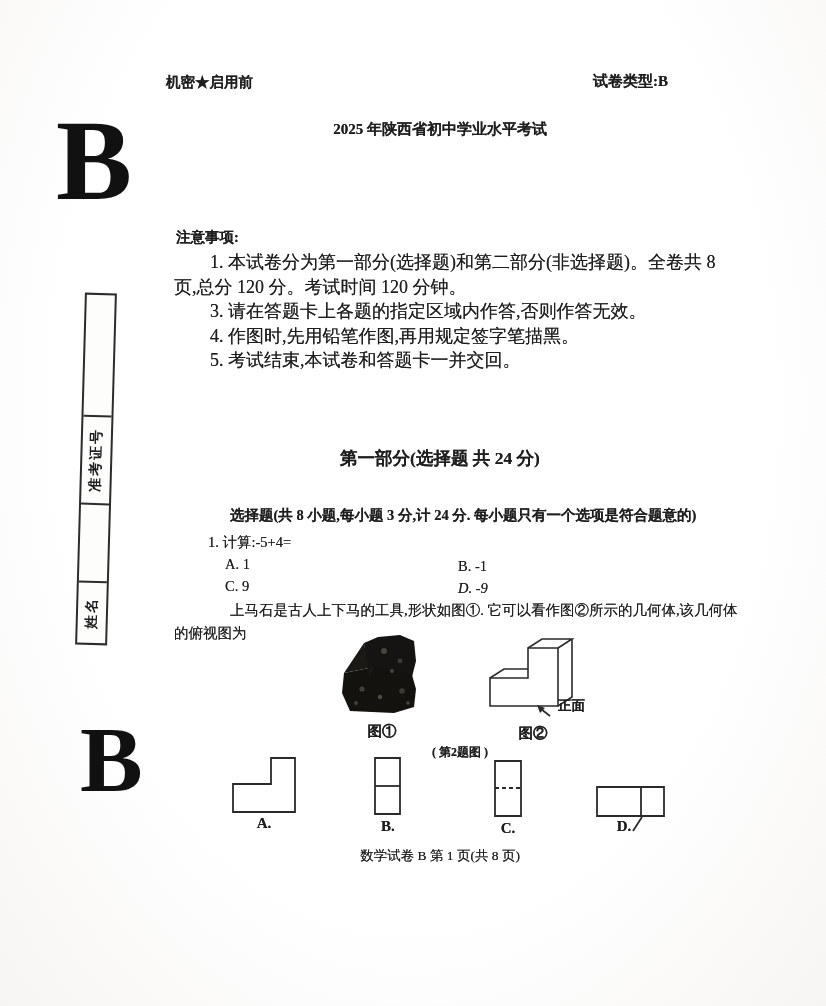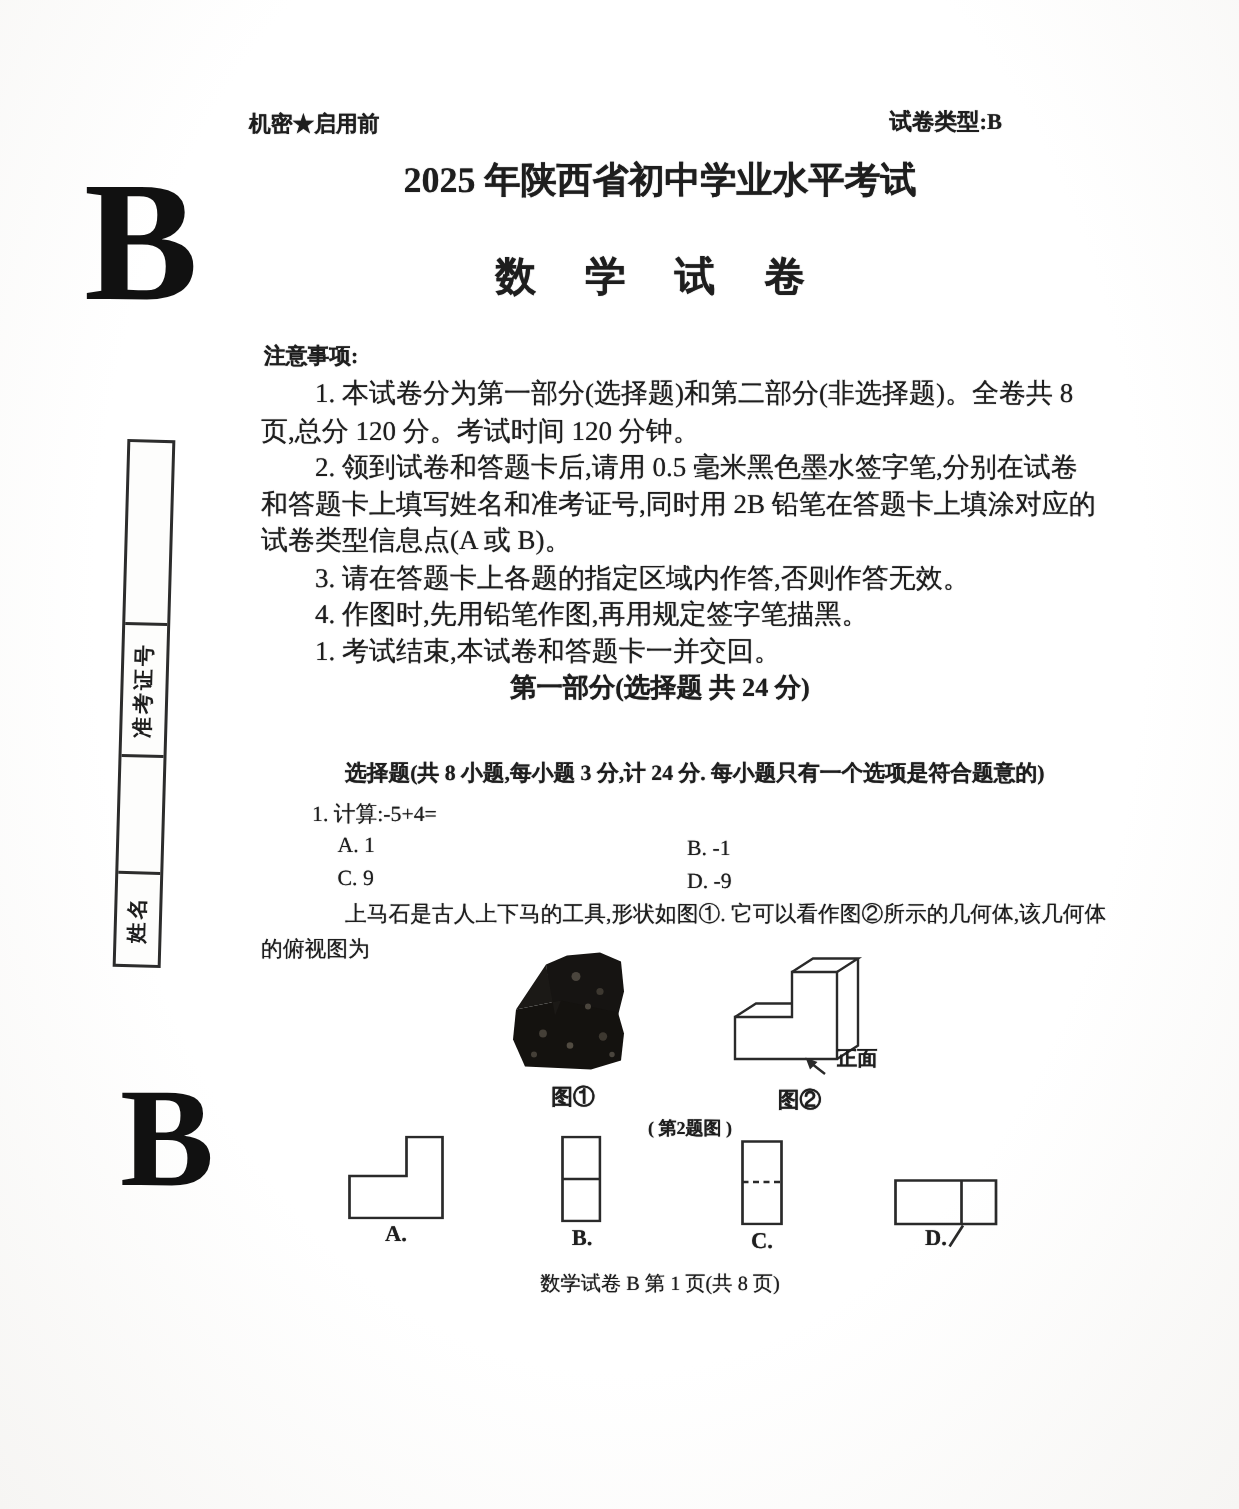--- a/index.html
+++ b/index.html
@@ -40,55 +40,53 @@
   svg line, svg path, svg polygon, svg polyline, svg rect{vector-effect:non-scaling-stroke;}
 </style>
 </head>
 <body>
 
 <div class="page">
 
   <div class="abs scan b" style="left:166px;top:73px;font-size:14.5px;">机密★启用前</div>
   <div class="abs scan b" style="left:593px;top:72px;font-size:15px;">试卷类型:B</div>
 
-  <div class="abs scan b ctr" style="top:104px;font-size:24px;">2025 年陕西省初中学业水平考试</div>
-  <div class="abs scan b ctr" style="top:166px;font-size:27px;letter-spacing:13px;">数 学 试 卷</div>
+  <div class="abs scan b ctr" style="top:120px;font-size:15px;">2025 年陕西省初中学业水平考试</div>
 
   <div class="abs watermark" style="left:56px;top:104px;font-size:114px;">B</div>
   <div class="abs watermark" style="left:80px;top:712px;font-size:94px;">B</div>
 
   <div class="abs strip" style="left:80px;top:293px;width:28px;height:348px;transform:rotate(1.6deg);">
     <div class="seg" style="height:120px;"></div>
     <div class="seg" style="height:86px;">
       <span class="vlabel">准考证号</span>
     </div>
     <div class="seg" style="height:76px;"></div>
     <div class="seg" style="flex:1;">
       <span class="vlabel">姓名</span>
     </div>
   </div>
 
   <div class="abs scan b" style="left:176px;top:228px;font-size:14.5px;">注意事项:</div>
   <div class="abs scan notice" style="left:174px;top:250px;width:560px;font-size:18px;line-height:24.5px;">
     <p>1. 本试卷分为第一部分(选择题)和第二部分(非选择题)。全卷共 8 页,总分 120 分。考试时间 120 分钟。</p>
-    <p>2. 领到试卷和答题卡后,请用 0.5 毫米黑色墨水签字笔,分别在试卷和答题卡上填写姓名和准考证号,同时用 2B 铅笔在答题卡上填涂对应的试卷类型信息点(A 或 B)。</p>
     <p>3. 请在答题卡上各题的指定区域内作答,否则作答无效。</p>
     <p>4. 作图时,先用铅笔作图,再用规定签字笔描黑。</p>
-    <p>1. 考试结束,本试卷和答题卡一并交回。</p>
+    <p>5. 考试结束,本试卷和答题卡一并交回。</p>
   </div>
 
   <div class="abs scan b ctr" style="top:446px;font-size:17.5px;">第一部分(选择题   共 24 分)</div>
 
   <div class="abs scan b" style="left:174px;top:506px;width:566px;font-size:14.5px;text-indent:56px;">选择题(共 8 小题,每小题 3 分,计 24 分. 每小题只有一个选项是符合题意的)</div>
 
   <div class="abs scan" style="left:208px;top:533px;font-size:14.5px;">1. 计算:-5+4=</div>
   <div class="abs scan" style="left:225px;top:556px;font-size:14.5px;">A.  1</div>
   <div class="abs scan" style="left:458px;top:558px;font-size:14.5px;">B.  -1</div>
   <div class="abs scan" style="left:225px;top:578px;font-size:14.5px;">C.  9</div>
-  <div class="abs scan" style="left:458px;top:580px;font-size:14.5px;">D.  -9</div>
+  <div class="abs scan" style="left:458px;top:580px;font-size:14.5px;font-style:italic;">D.  -9</div>
 
   <div class="abs scan" style="left:174px;top:599px;width:564px;font-size:14.5px;line-height:23px;text-indent:56px;">上马石是古人上下马的工具,形状如图①. 它可以看作图②所示的几何体,该几何体的俯视图为</div>
 
   <svg class="abs" style="left:334px;top:631px;" width="92" height="90" viewBox="0 0 92 90">
     <path d="M30,12 L44,6 L66,4 L80,10 L82,30 L78,46 L72,50 L36,46 L32,30 Z" fill="#161412"></path>
     <path d="M10,42 L40,36 L78,44 L82,58 L80,76 L60,82 L16,80 L8,62 Z" fill="#14120f"></path>
     <path d="M30,12 L36,46 L40,36 L10,42 Z" fill="#1b1916"></path>
     <circle cx="50" cy="20" r="3" fill="#4a453d"></circle>
     <circle cx="66" cy="30" r="2.4" fill="#3d3830"></circle>
     <circle cx="58" cy="40" r="2" fill="#4a453d"></circle>

